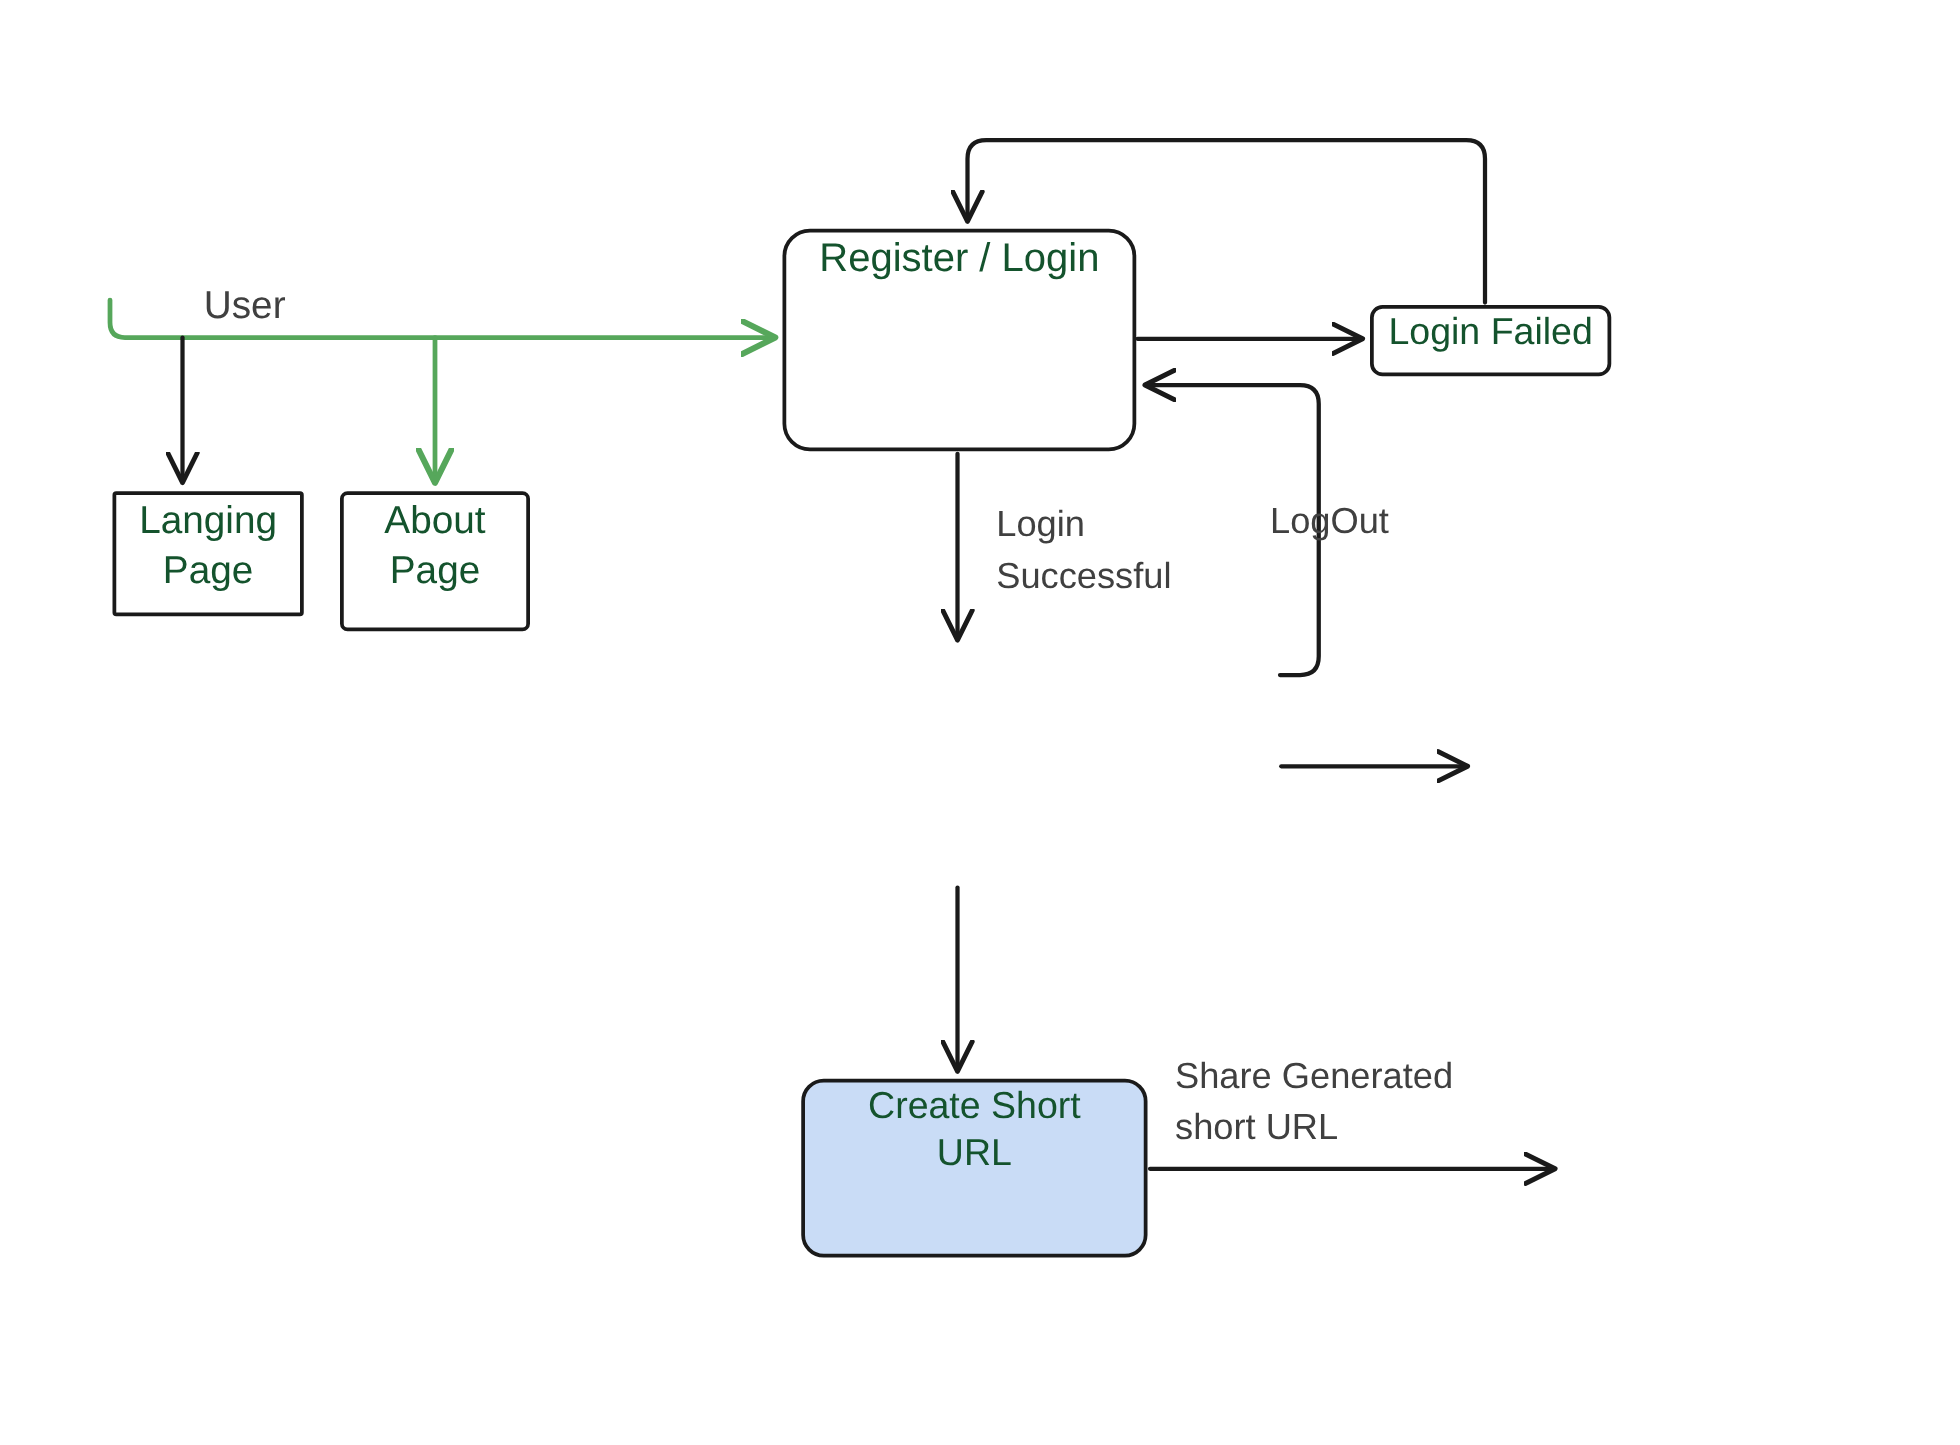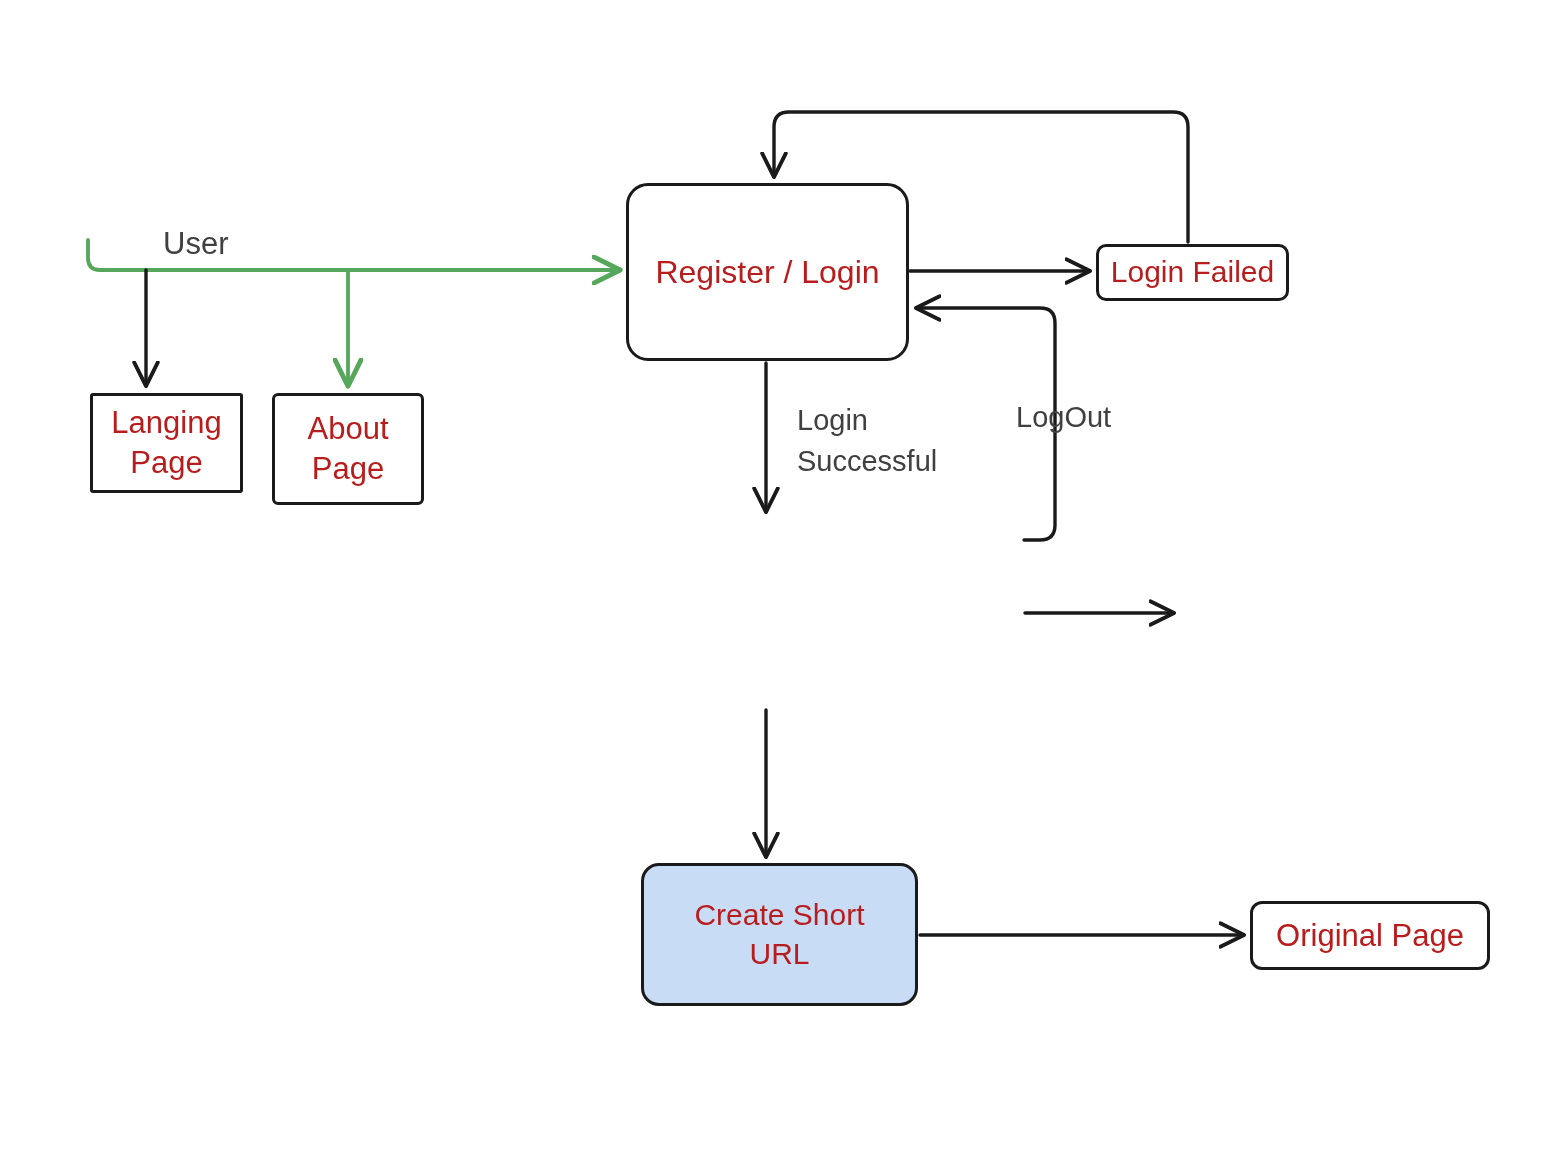--- a/index.html
+++ b/index.html
@@ -24,23 +24,23 @@
   }
   .node {
     position: absolute;
     box-sizing: border-box;
     border: 3px solid #1a1a1a;
     border-radius: 14px;
     background: #ffffff;
     display: flex;
     flex-direction: column;
     align-items: center;
-    justify-content: center;
+    justify-content: flex-start;
     text-align: center;
-    color: #b91c1c;
+    color: #14532d;
     line-height: 1.28;
     z-index: 3;
   }
   .node.blue { background: #c9dcf6; }
   .node .line { display: block; white-space: nowrap; }
   .edge-label {
     position: absolute;
     color: #404040;
     font-size: 29px;
     line-height: 1.42;
@@ -122,22 +122,21 @@
     <span class="line">Login Failed</span>
   </div>
 
 
 
   <div class="node blue" id="node-createurl">
     <span class="line">Create Short</span>
     <span class="line">URL</span>
   </div>
 
-  <div class="node" id="node-original">
-    <span class="line">Original Page</span>
-  </div>
 
   <div class="edge-label" id="label-user">User</div>
   <div class="edge-label" id="label-loginok">Login
 Successful</div>
   <div class="edge-label" id="label-logout">LogOut</div>
+  <div class="edge-label" id="label-share">Share Generated
+short URL</div>
 
 </div>
 
 </body></html>

